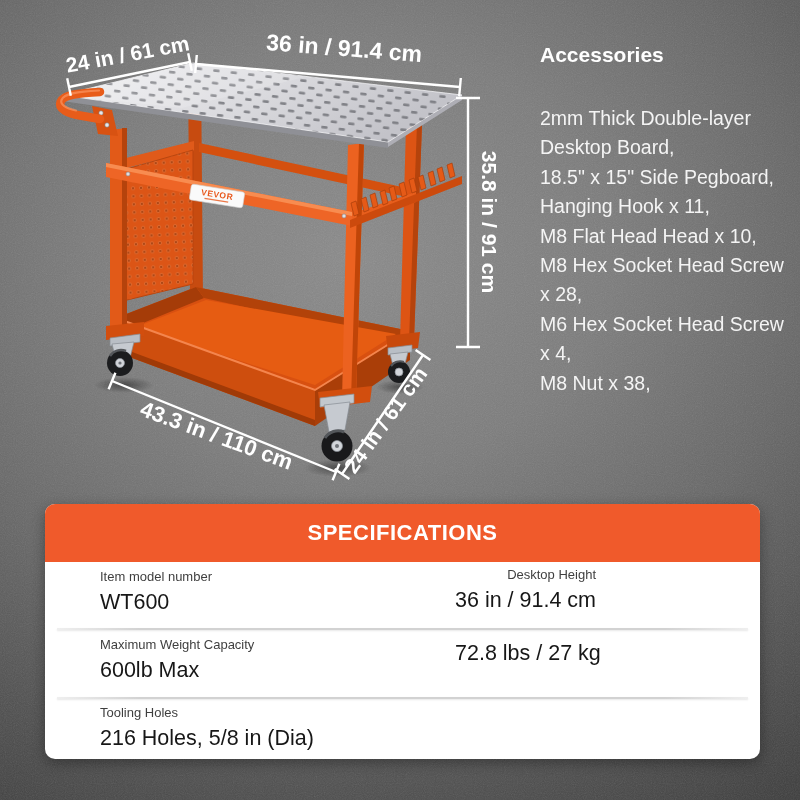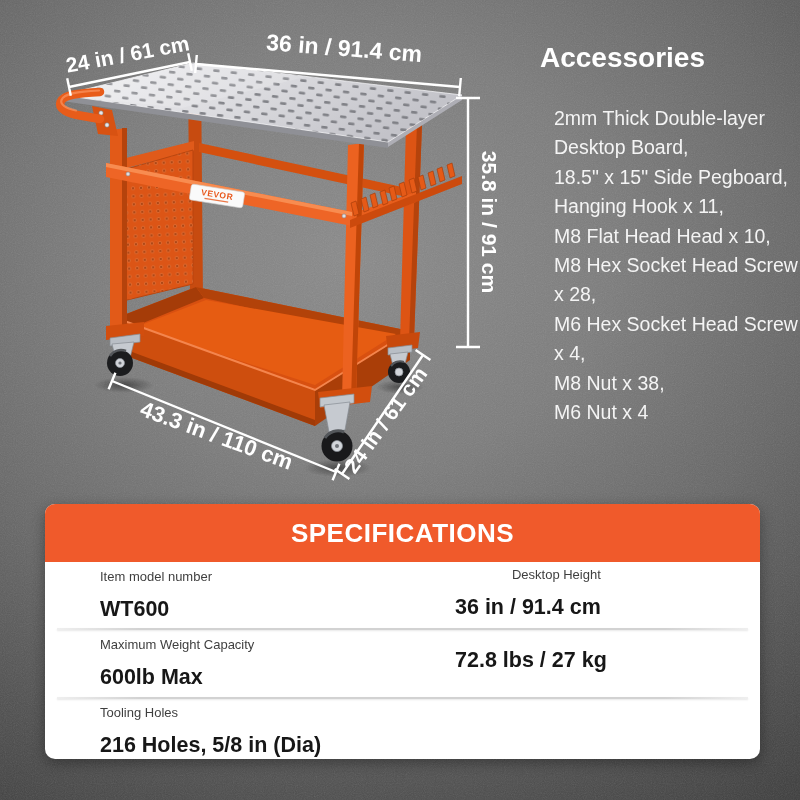--- a/index.html
+++ b/index.html
@@ -7,37 +7,37 @@
   .stage{
     position:relative;width:800px;height:800px;overflow:hidden;
     background:radial-gradient(115% 95% at 44% 32%, #8a8a8a 0%, #7c7c7c 28%, #676767 50%, #4a4a4a 74%, #323232 95%);
     font-family:"Liberation Sans","DejaVu Sans",sans-serif;
   }
   .noise{position:absolute;inset:0;width:800px;height:800px;opacity:.17;pointer-events:none;}
   .cart-svg{position:absolute;inset:0;width:800px;height:800px;}
   .dim-label{font-weight:bold;fill:#ffffff;}
   
   .accessories{position:absolute;left:540px;top:44px;width:230px;color:#fff;}
-  .acc-title{font-size:28px;font-weight:bold;line-height:1;margin:0;}
-  .acc-list{position:absolute;left:0;top:60px;width:235px;margin-left:14px;}
+  .acc-title{font-size:21px;font-weight:bold;line-height:1;margin:0;}
+  .acc-list{position:absolute;left:0;top:60px;width:235px;}
   .acc-line{font-size:19.5px;line-height:29.4px;color:#f4f4f4;white-space:nowrap;}
   
   .spec-card{
     position:absolute;left:45px;top:504px;width:715px;height:255px;
     background:#ffffff;border-radius:10px;overflow:hidden;
     box-shadow:0 4px 14px rgba(0,0,0,.35);
   }
   .spec-header{
     position:absolute;left:0;top:0;width:100%;height:58px;
     background:var(--accent,#F05A2B);display:flex;align-items:center;justify-content:center;
   }
-  .spec-header span{color:#fff;font-size:26px;font-weight:bold;letter-spacing:.5px;}
+  .spec-header span{color:#fff;font-size:22px;font-weight:bold;letter-spacing:.5px;}
   .spec-cell{position:absolute;}
   .spec-label{font-size:13px;color:#3f3f3f;line-height:1.15;}
-  .spec-value{font-size:21.5px;color:#171717;font-weight:bold;line-height:1.2;margin-top:12px;}
+  .spec-value{font-size:21.5px;color:#171717;font-weight:normal;line-height:1.2;margin-top:5px;}
   .spec-divider{
     position:absolute;left:12px;width:691px;height:2px;
     background:linear-gradient(to right,#efefef,#d2d2d2 12%,#d2d2d2 88%,#efefef);
     box-shadow:0 1px 2px rgba(0,0,0,.10);
   }
   .col-l{left:55px;}
   .col-r{left:410px;text-align:right;}
 </style>
 </head>
 <body>
@@ -200,21 +200,20 @@
       <div class="acc-line">2mm Thick Double-layer</div>
       <div class="acc-line">Desktop Board,</div>
       <div class="acc-line">18.5" x 15" Side Pegboard,</div>
       <div class="acc-line">Hanging Hook x 11,</div>
       <div class="acc-line">M8 Flat Head Head x 10,</div>
       <div class="acc-line">M8 Hex Socket Head Screw</div>
       <div class="acc-line">x 28,</div>
       <div class="acc-line">M6 Hex Socket Head Screw</div>
       <div class="acc-line">x 4,</div>
       <div class="acc-line">M8 Nut x 38,</div>
-      <div class="acc-line">M6 Nut x 4</div>
     </div>
   </div>
 
   <div class="spec-card">
     <div class="spec-header">
       <span>SPECIFICATIONS</span>
     </div>
 
     <div class="spec-cell col-l" style="top:66px;">
       <div class="spec-label">Item model number</div>

